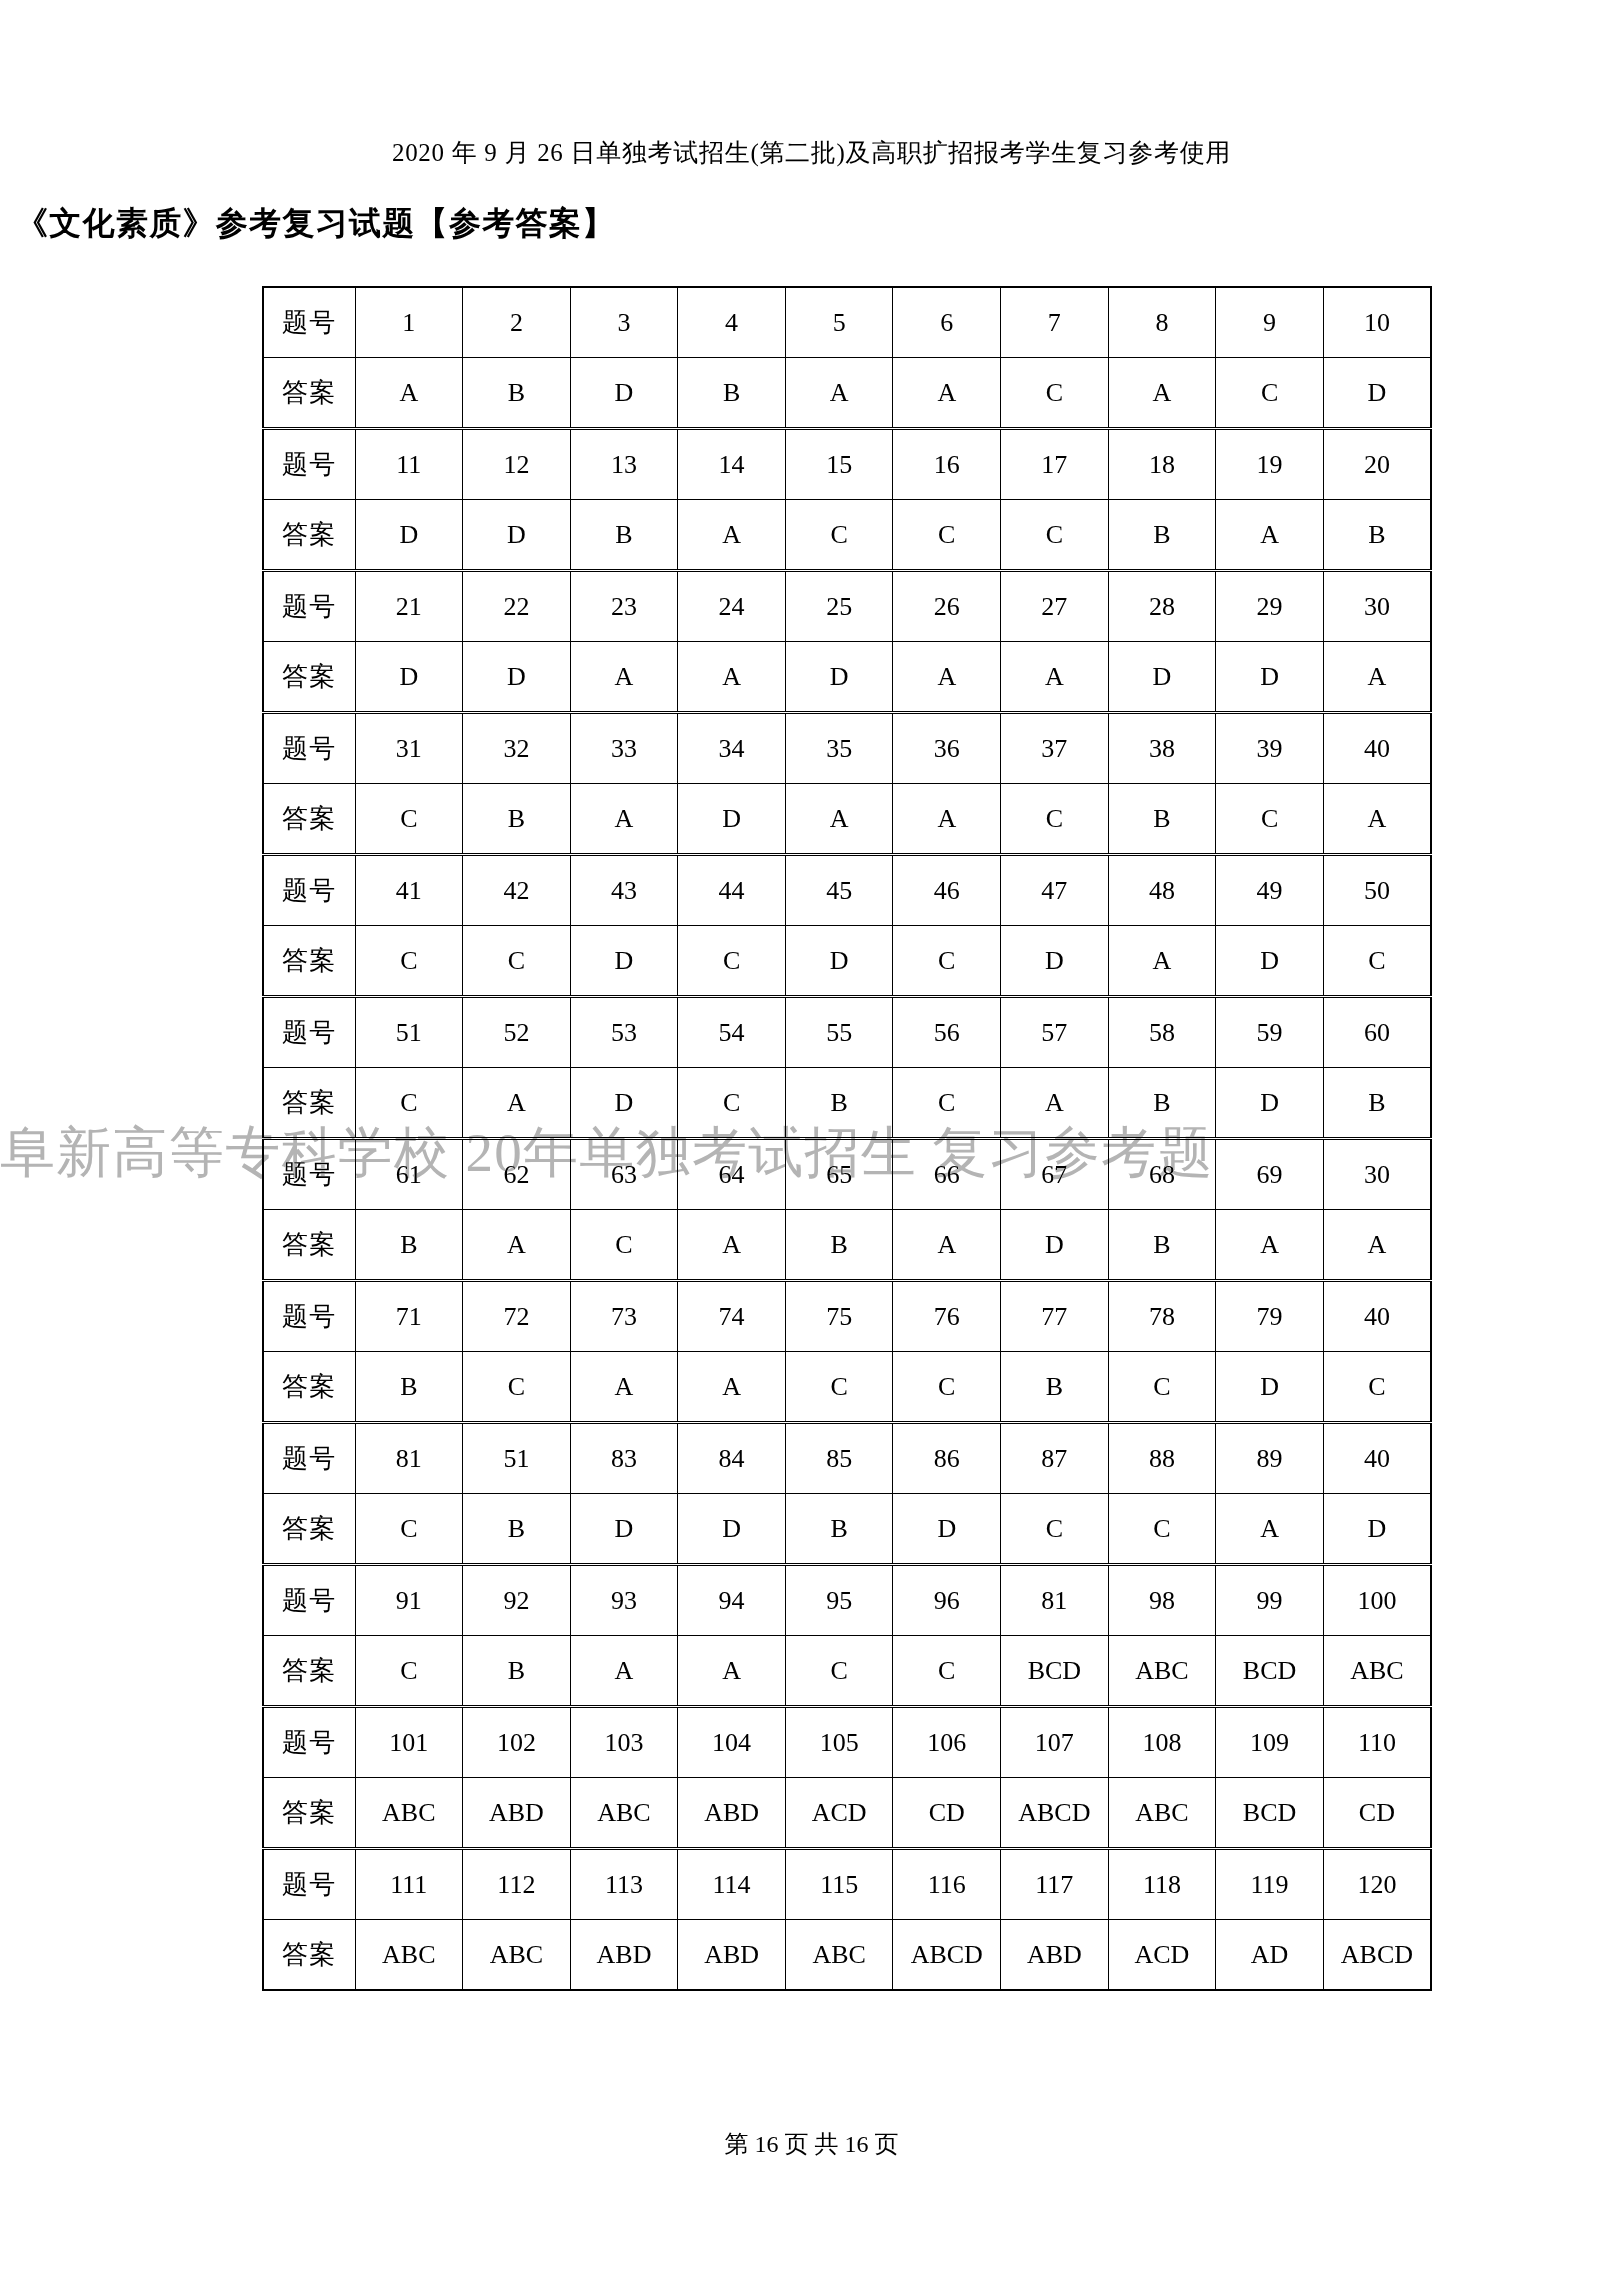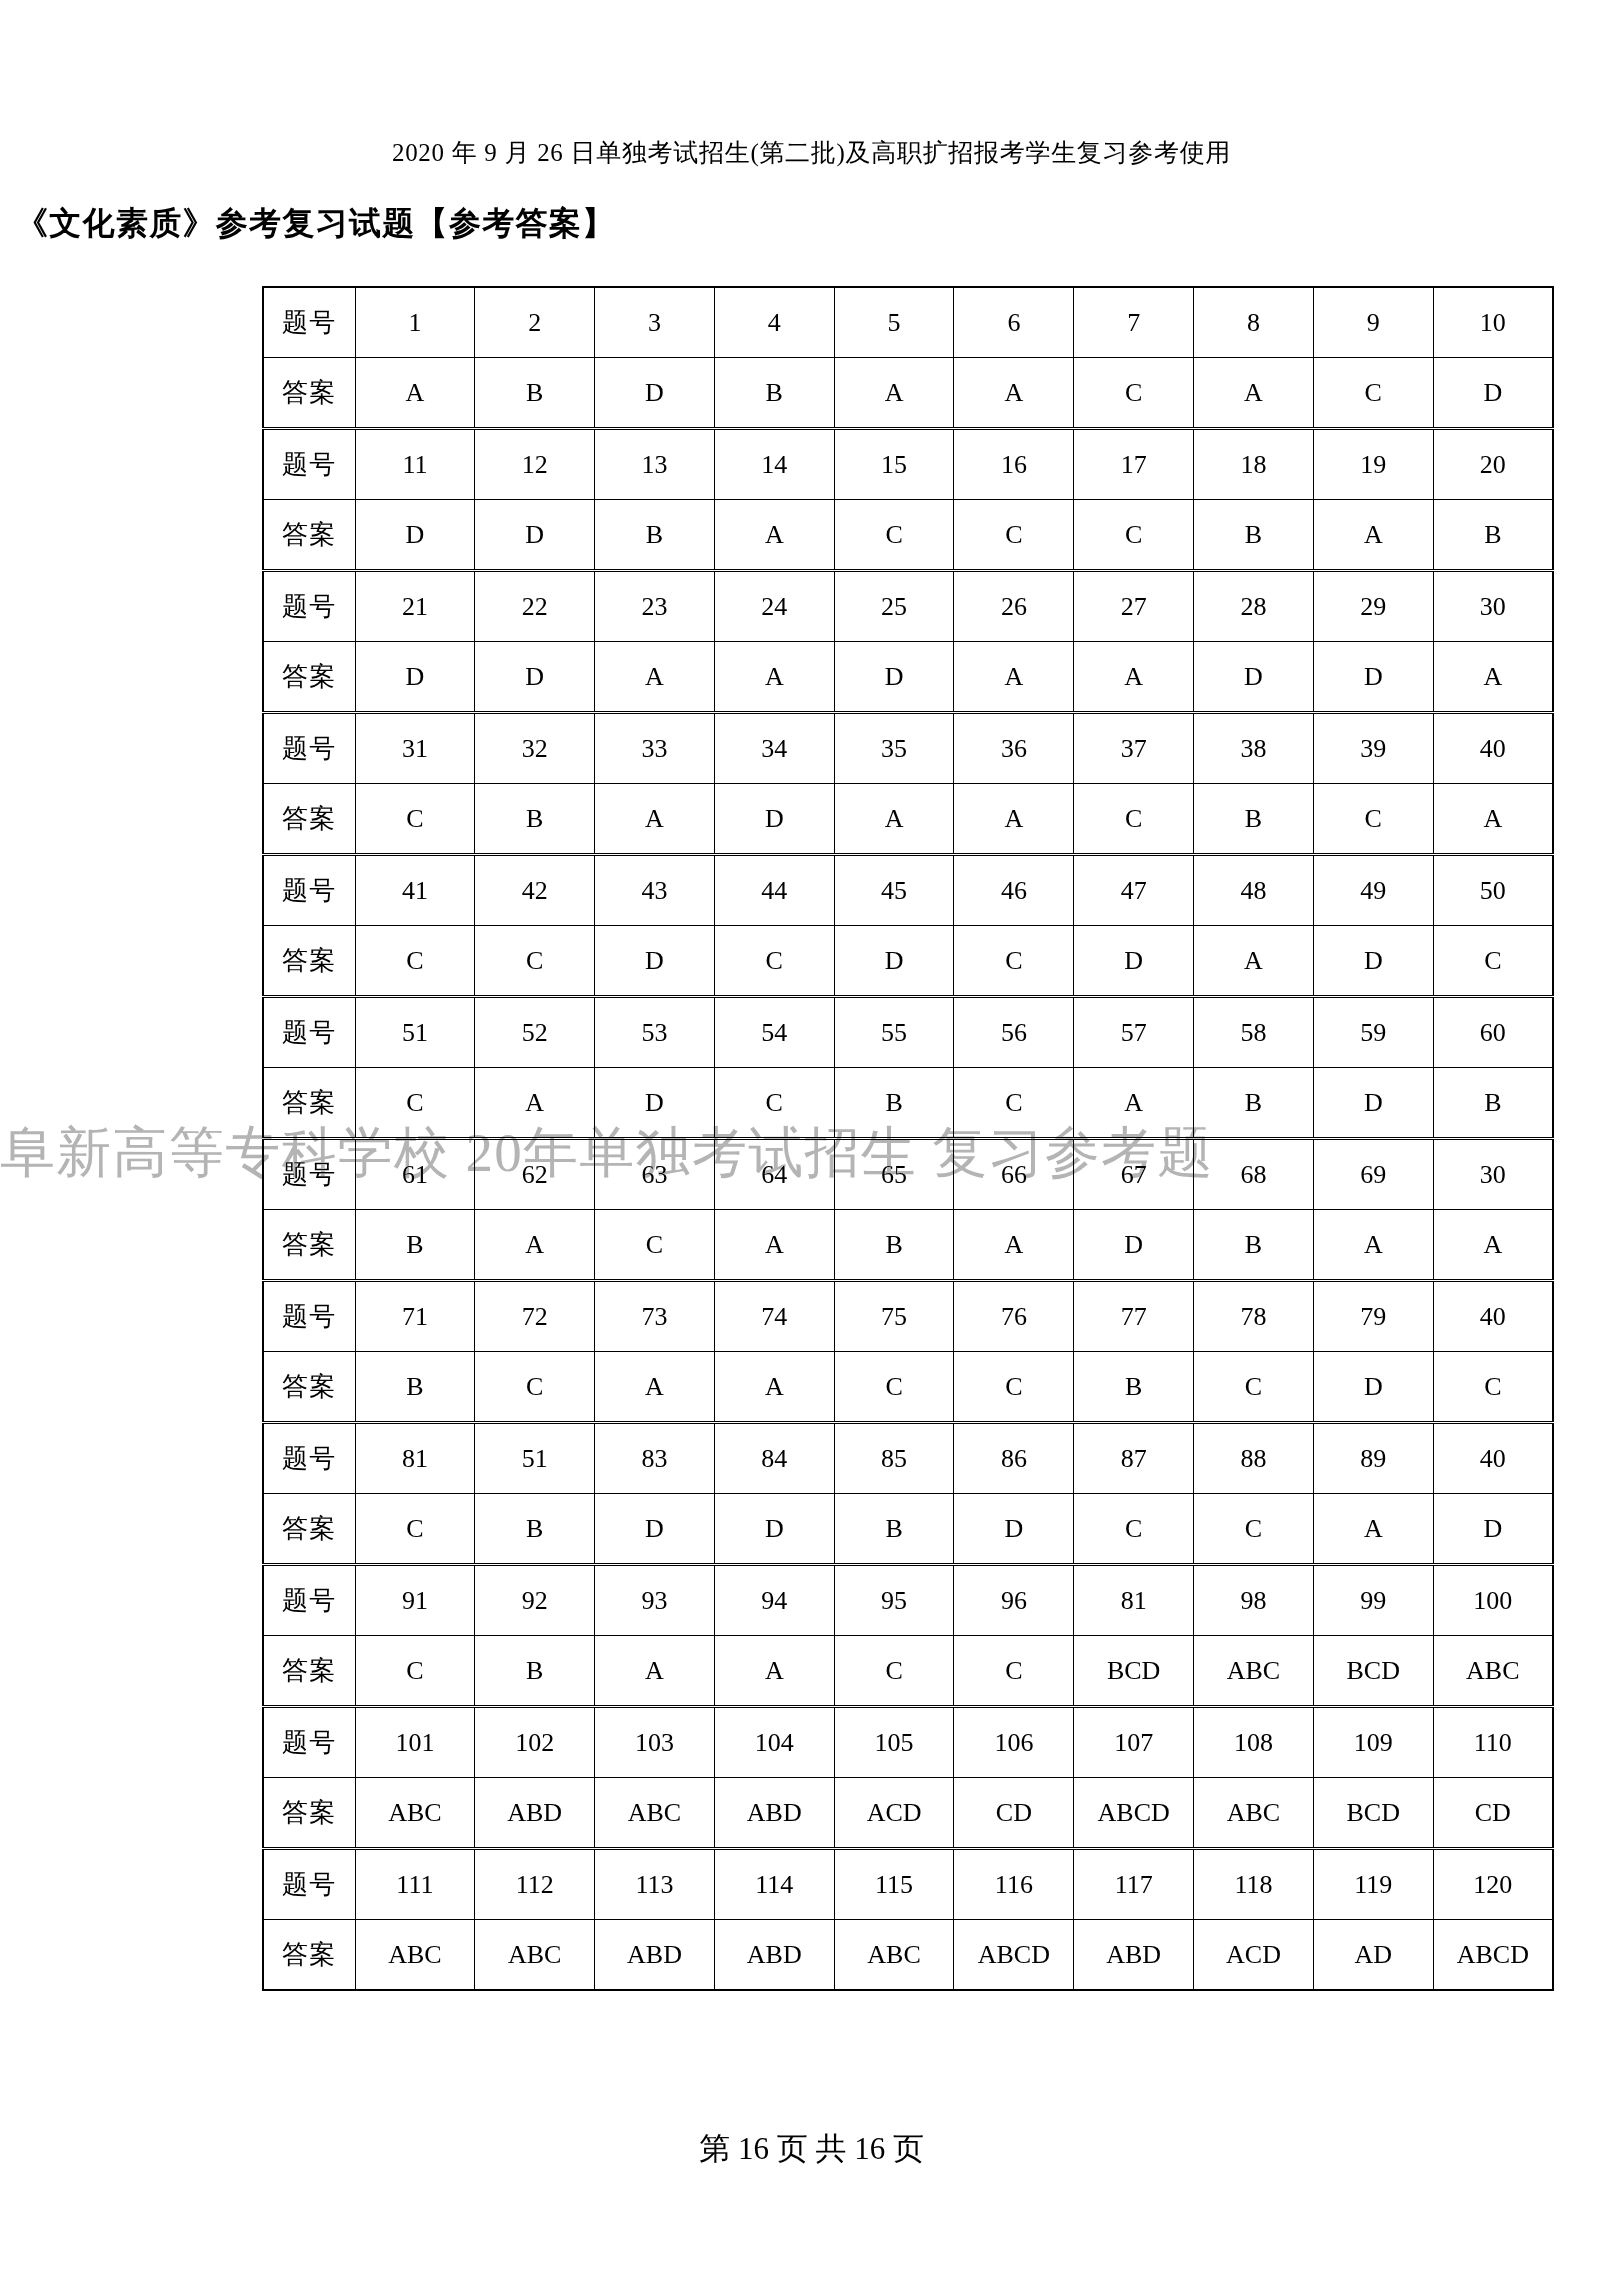--- a/index.html
+++ b/index.html
@@ -32,21 +32,21 @@
     width: 100%;
     text-align: left;
     font-size: 32px;
     font-weight: bold;
     letter-spacing: 1.3px;
   }
   .table-wrap {
     position: absolute;
     top: 286px;
     left: 262px;
-    width: 1292px;
+    width: 1170px;
     z-index: 1;
   }
   table.answer-table {
     border-collapse: collapse;
     table-layout: fixed;
     width: 100%;
     border: 2.6px solid #000;
   }
   table.answer-table col.label-col { width: 92px; }
   table.answer-table td {
@@ -79,21 +79,21 @@
     z-index: 2;
     mix-blend-mode: darken;
     pointer-events: none;
   }
   .doc-footer {
     position: absolute;
     top: 2128px;
     left: 0;
     width: 100%;
     text-align: center;
-    font-size: 31px;
+    font-size: 24px;
   }
 </style>
 </head>
 <body>
 
 <div class="doc-header">2020 年 9 月 26 日单独考试招生(第二批)及高职扩招报考学生复习参考使用</div>
 
 <div class="doc-title">《文化素质》参考复习试题【参考答案】</div>
 
 <div class="table-wrap">

